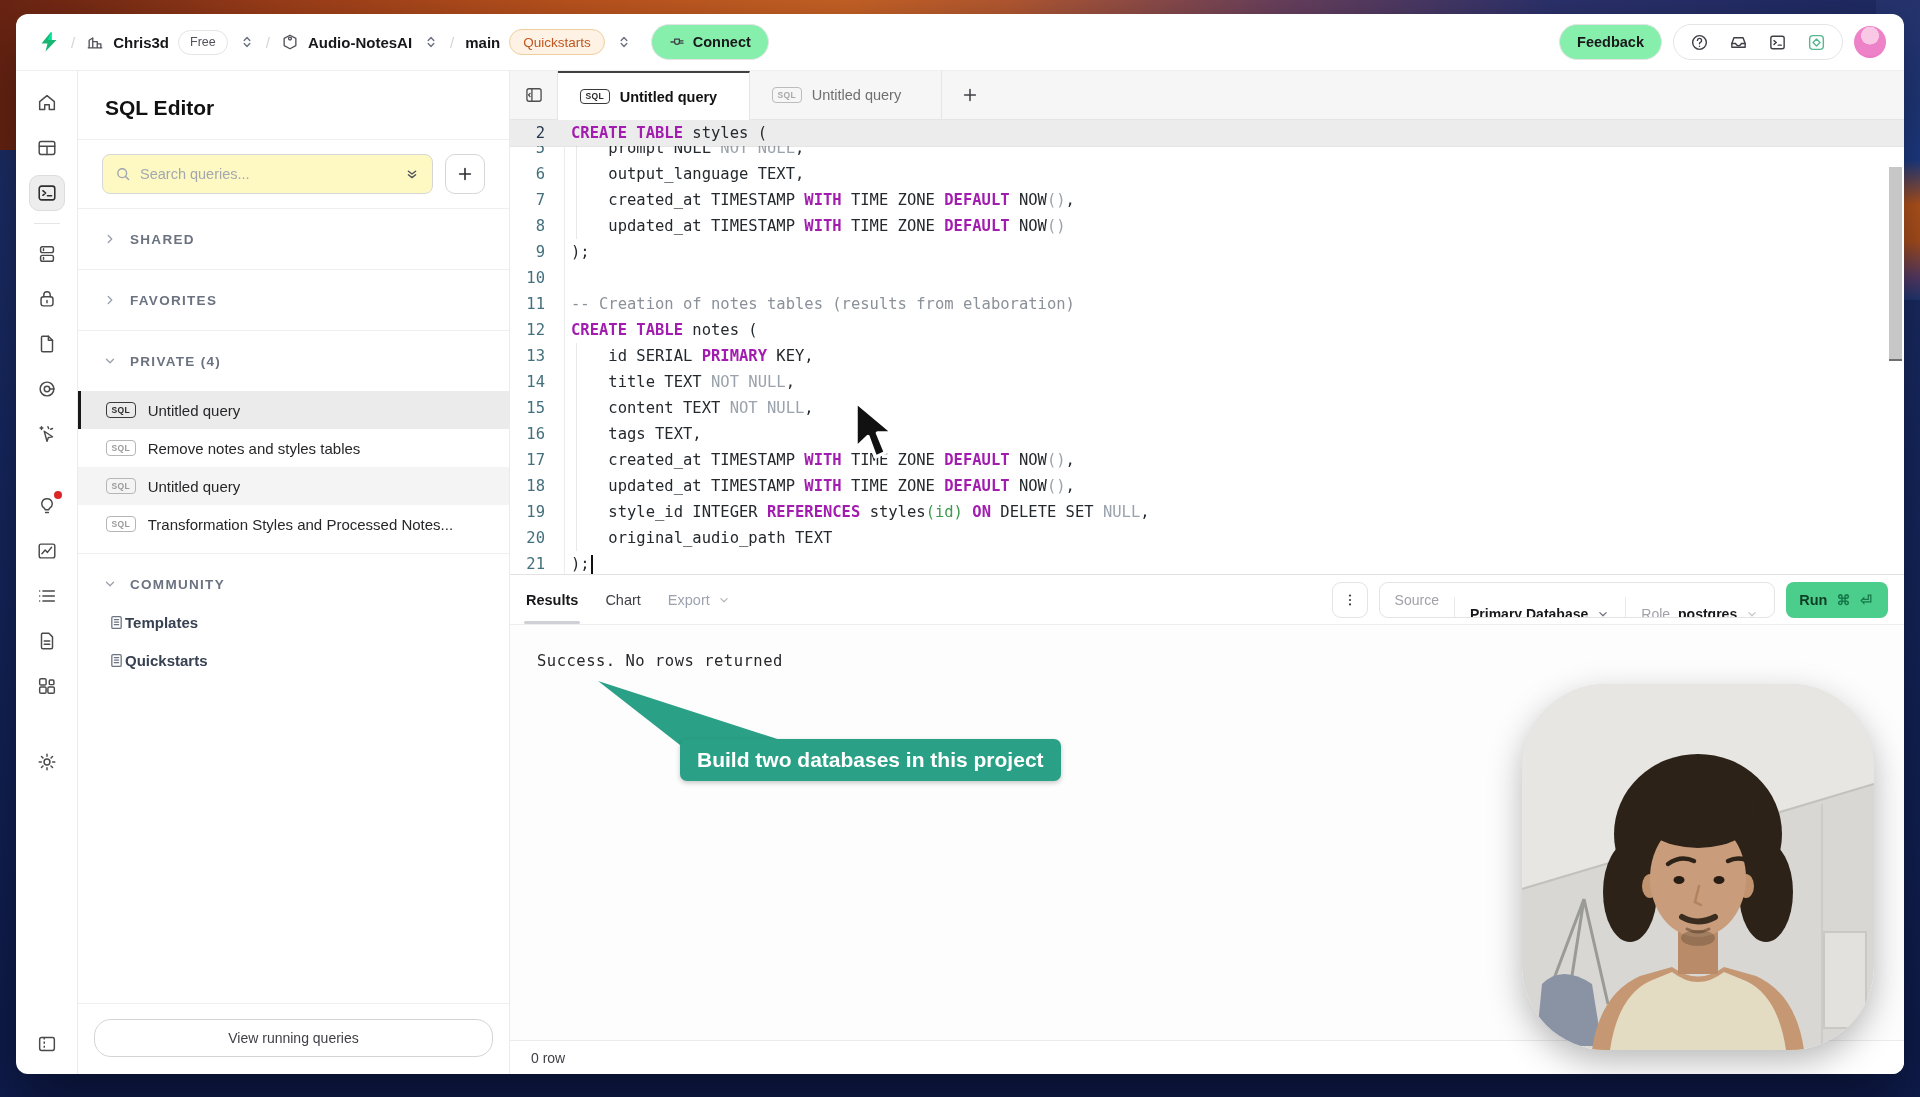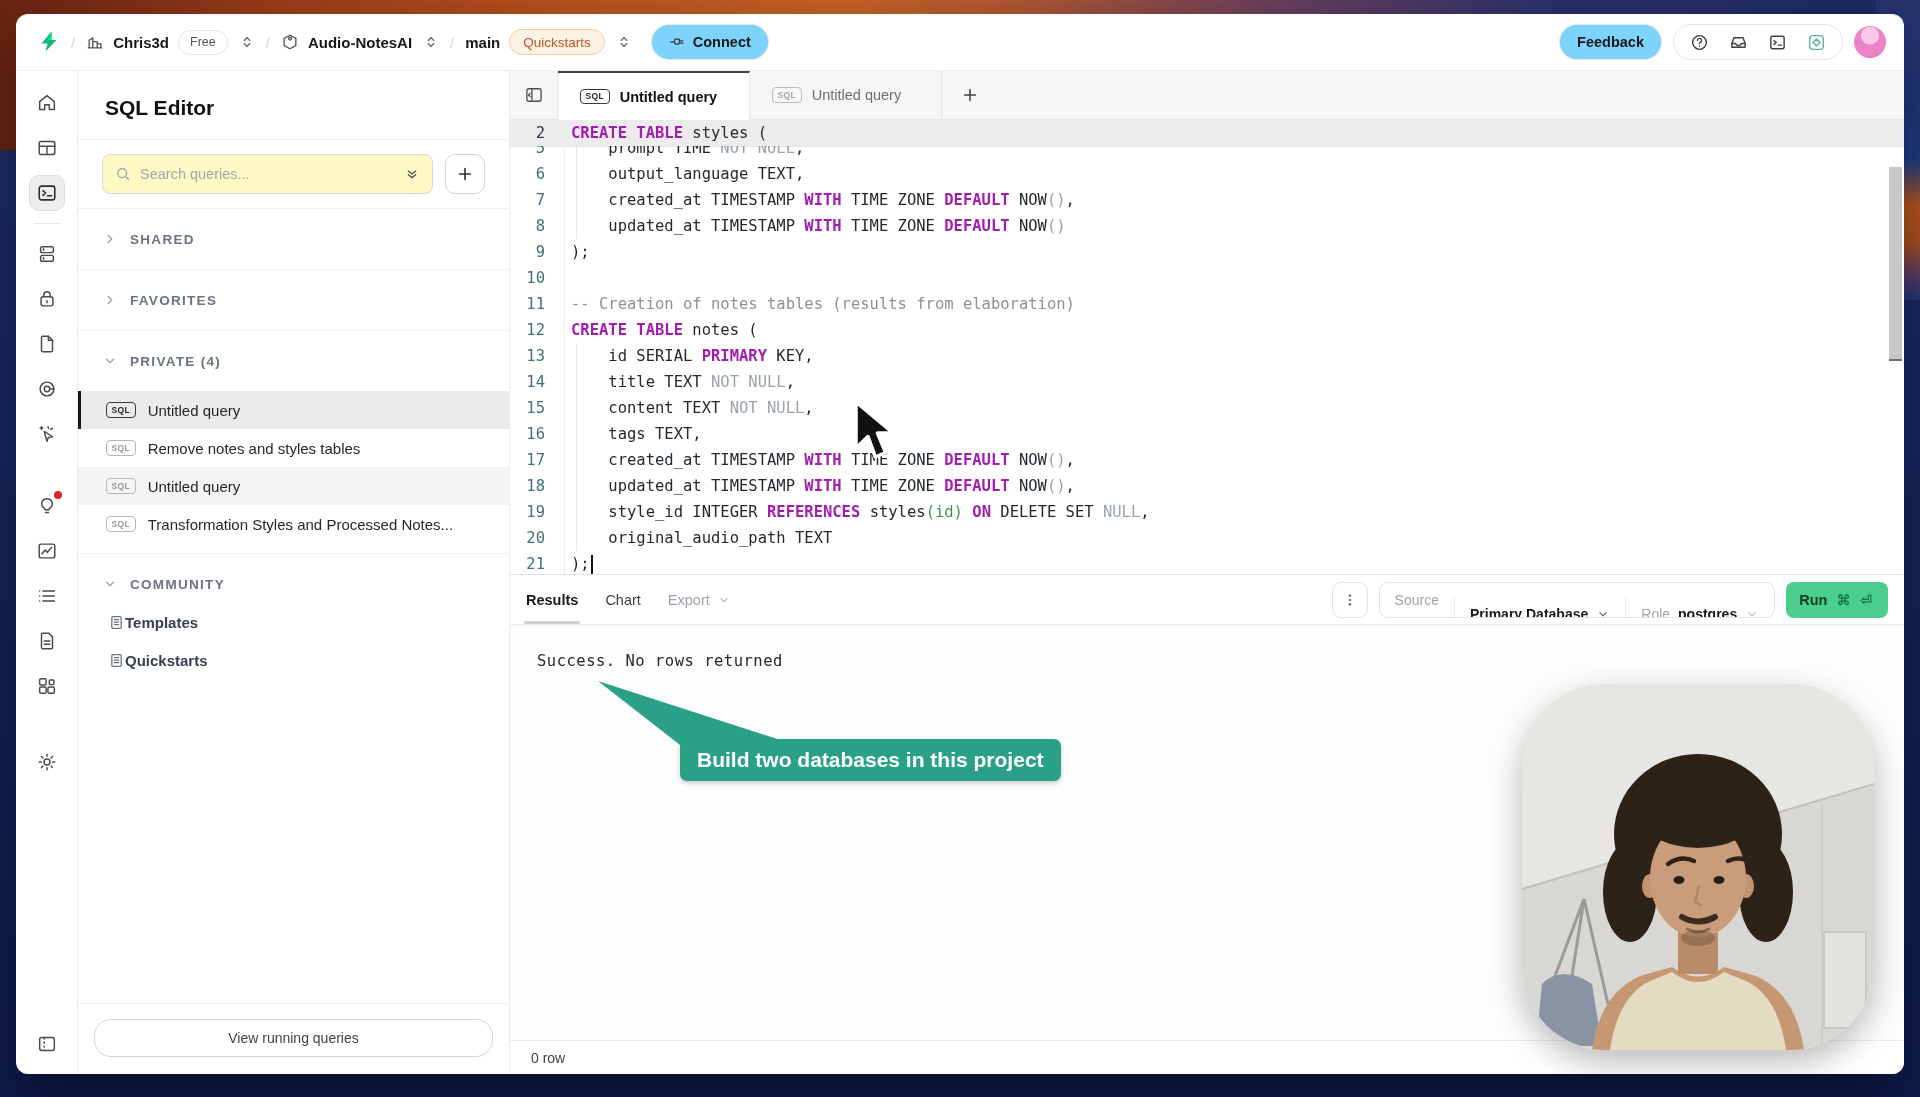--- a/index.html
+++ b/index.html
@@ -21,21 +21,21 @@
   
   .topbar { height:57px; flex:0 0 auto; display:flex; align-items:center; padding:0 18px 0 22px; gap:11px;
     border-bottom:1px solid #efefef; font-size:15px; color:#18181b; }
   .crumb-sep { color:#d4d4d8; font-size:15px; }
   .crumb { display:flex; align-items:center; gap:9px; font-weight:600; color:#18181b; }
   .pill { display:inline-flex; align-items:center; border:1px solid #e4e4e7; border-radius:999px; background:#fff; }
   .pill.free { height:25px; padding:0 11px; font-size:12.5px; font-weight:500; color:#52525b; }
   .pill.production { height:26px; padding:0 13px; font-size:13.5px; font-weight:500; color:#c05621; background:#fdf2e3; border-color:#edcf9e; }
   .selector { color:#71717a; display:flex; align-items:center; }
   .btn-pill { display:inline-flex; align-items:center; gap:8px; height:36px; padding:0 17px; border:1px solid #e4e4e7;
-    border-radius:999px; background:#7dd3fc; font-size:14.5px; font-weight:600; color:#18181b; }
+    border-radius:999px; background:#86efac; font-size:14.5px; font-weight:600; color:#18181b; }
   .topbar .spacer { flex:1; }
   .icon-group { display:flex; align-items:center; gap:20px; height:36px; padding:0 16px; border:1px solid #e4e4e7; border-radius:999px; color:#3f3f46; }
   .avatar { width:32px; height:32px; border-radius:50%; background:radial-gradient(circle at 50% 30%,#f9c8e4 0 32%,#ee82c8 33% 70%,#e35cb6 100%); }
 
   
   .body { flex:1; display:flex; min-height:0; }
 
   
   .rail { width:62px; flex:0 0 auto; border-right:1px solid #ebebeb; display:flex; flex-direction:column; align-items:center;
     padding:14px 0 12px; gap:9px; color:#4a4a4a; }
@@ -472,21 +472,21 @@
         <span class="tab-add">
           <svg width="18" height="18" viewBox="0 0 20 20" fill="none" stroke="#3f3f46" stroke-width="1.7" stroke-linecap="round">
               <path d="M10 4v12M4 10h12"></path>
             </svg>
         </span>
       </div>
 
       <div class="code">
         <div>
             <div class="cline sticky"><span class="gut">2</span><span class="txt"><span class="tk-k">CREATE TABLE</span><span class="tk-t"> styles (</span></span></div>
-            <div class="cline clip ind"><span class="gut">5</span><span class="txt"><span class="tk-t">    prompt TIME </span><span class="tk-m">NOT NULL</span><span class="tk-t">,</span></span></div>
+            <div class="cline clip ind"><span class="gut">5</span><span class="txt"><span class="tk-t">    prompt NULL </span><span class="tk-m">NOT NULL</span><span class="tk-t">,</span></span></div>
             <div class="cline ind"><span class="gut">6</span><span class="txt"><span class="tk-t">    output_language TEXT,</span></span></div>
             <div class="cline ind"><span class="gut">7</span><span class="txt"><span class="tk-t">    created_at TIMESTAMP </span><span class="tk-k">WITH</span><span class="tk-t"> TIME ZONE </span><span class="tk-k">DEFAULT</span><span class="tk-t"> NOW</span><span class="tk-m">()</span><span class="tk-t">,</span></span></div>
             <div class="cline ind"><span class="gut">8</span><span class="txt"><span class="tk-t">    updated_at TIMESTAMP </span><span class="tk-k">WITH</span><span class="tk-t"> TIME ZONE </span><span class="tk-k">DEFAULT</span><span class="tk-t"> NOW</span><span class="tk-m">()</span></span></div>
             <div class="cline"><span class="gut">9</span><span class="txt"><span class="tk-t">);</span></span></div>
             <div class="cline"><span class="gut">10</span><span class="txt"></span></div>
             <div class="cline"><span class="gut">11</span><span class="txt"><span class="tk-c">-- Creation of notes tables (results from elaboration)</span></span></div>
             <div class="cline"><span class="gut">12</span><span class="txt"><span class="tk-k">CREATE TABLE</span><span class="tk-t"> notes (</span></span></div>
             <div class="cline ind"><span class="gut">13</span><span class="txt"><span class="tk-t">    id SERIAL </span><span class="tk-k">PRIMARY</span><span class="tk-t"> KEY,</span></span></div>
             <div class="cline ind"><span class="gut">14</span><span class="txt"><span class="tk-t">    title TEXT </span><span class="tk-m">NOT NULL</span><span class="tk-t">,</span></span></div>
             <div class="cline ind"><span class="gut">15</span><span class="txt"><span class="tk-t">    content TEXT </span><span class="tk-m">NOT NULL</span><span class="tk-t">,</span></span></div>

